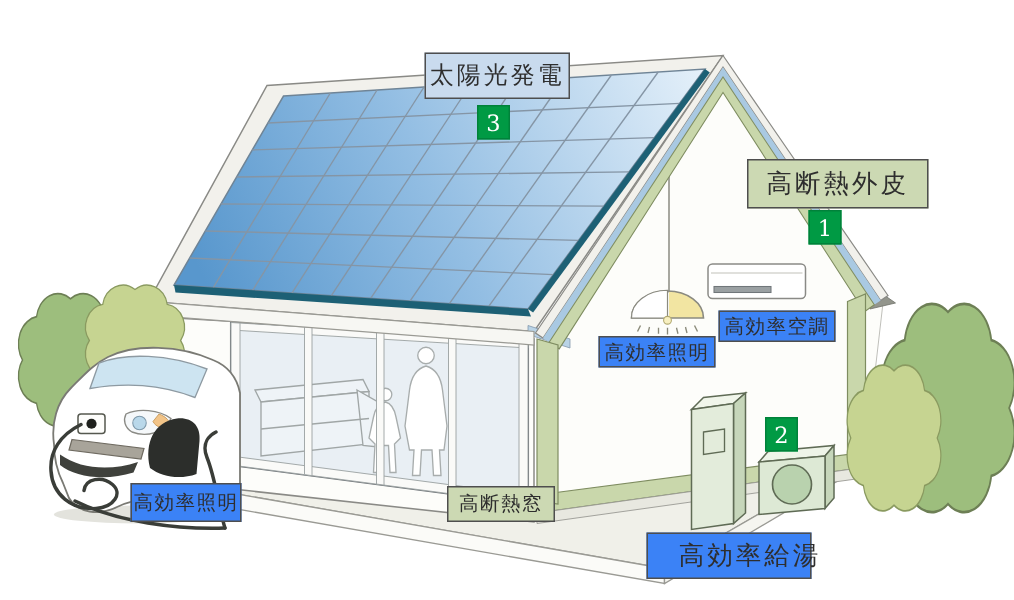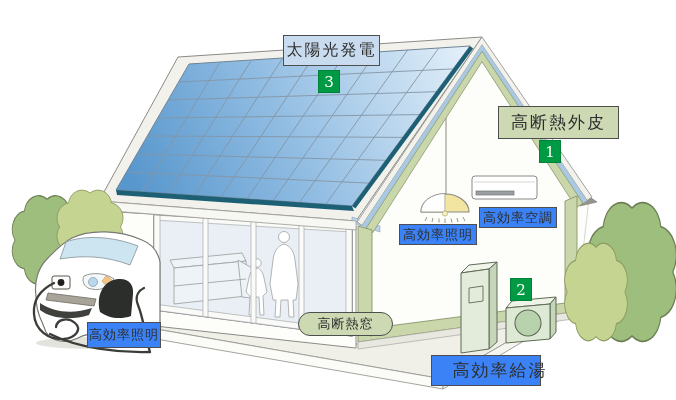--- a/index.html
+++ b/index.html
@@ -11,21 +11,21 @@
   .lbl-blue{background:#c9dbee;}
   .lbl-green{background:#ccd9b3;}
   .lbl-cream{background:#3b82f6;}
   .badge{position:absolute;display:flex;align-items:center;justify-content:center;
          width:22px;height:23px;background:#009a44;color:#ffffff;font-size:15px;
          border:1px solid #00823a;box-sizing:border-box;}
   .f-solar{left:283px;top:35px;width:97px;height:31px;font-size:16px;letter-spacing:2px;}
   .f-env{left:498px;top:106px;width:121px;height:33px;font-size:17px;letter-spacing:2px;}
   .f-light{left:399px;top:224px;width:78px;height:21px;font-size:13px;letter-spacing:1px;}
   .f-ac{left:479px;top:207px;width:78px;height:21px;font-size:13px;letter-spacing:1px;}
-  .f-win{left:298px;top:312px;width:95px;height:24px;font-size:13px;letter-spacing:1px;border-radius:12px;}
+  .f-win{left:298px;top:324px;width:72px;height:24px;font-size:13px;letter-spacing:1px;}
   .f-ev{left:87px;top:322px;width:74px;height:26px;font-size:13px;letter-spacing:1px;}
   .f-water{left:431px;top:355px;width:110px;height:31px;font-size:17px;letter-spacing:2px;padding-left:28px;}
   .b-3{left:318px;top:70px;}
   .b-1{left:539px;top:140px;}
   .b-2{left:510px;top:278px;}
 </style>
 </head>
 <body>
 
 <div class="stage">

